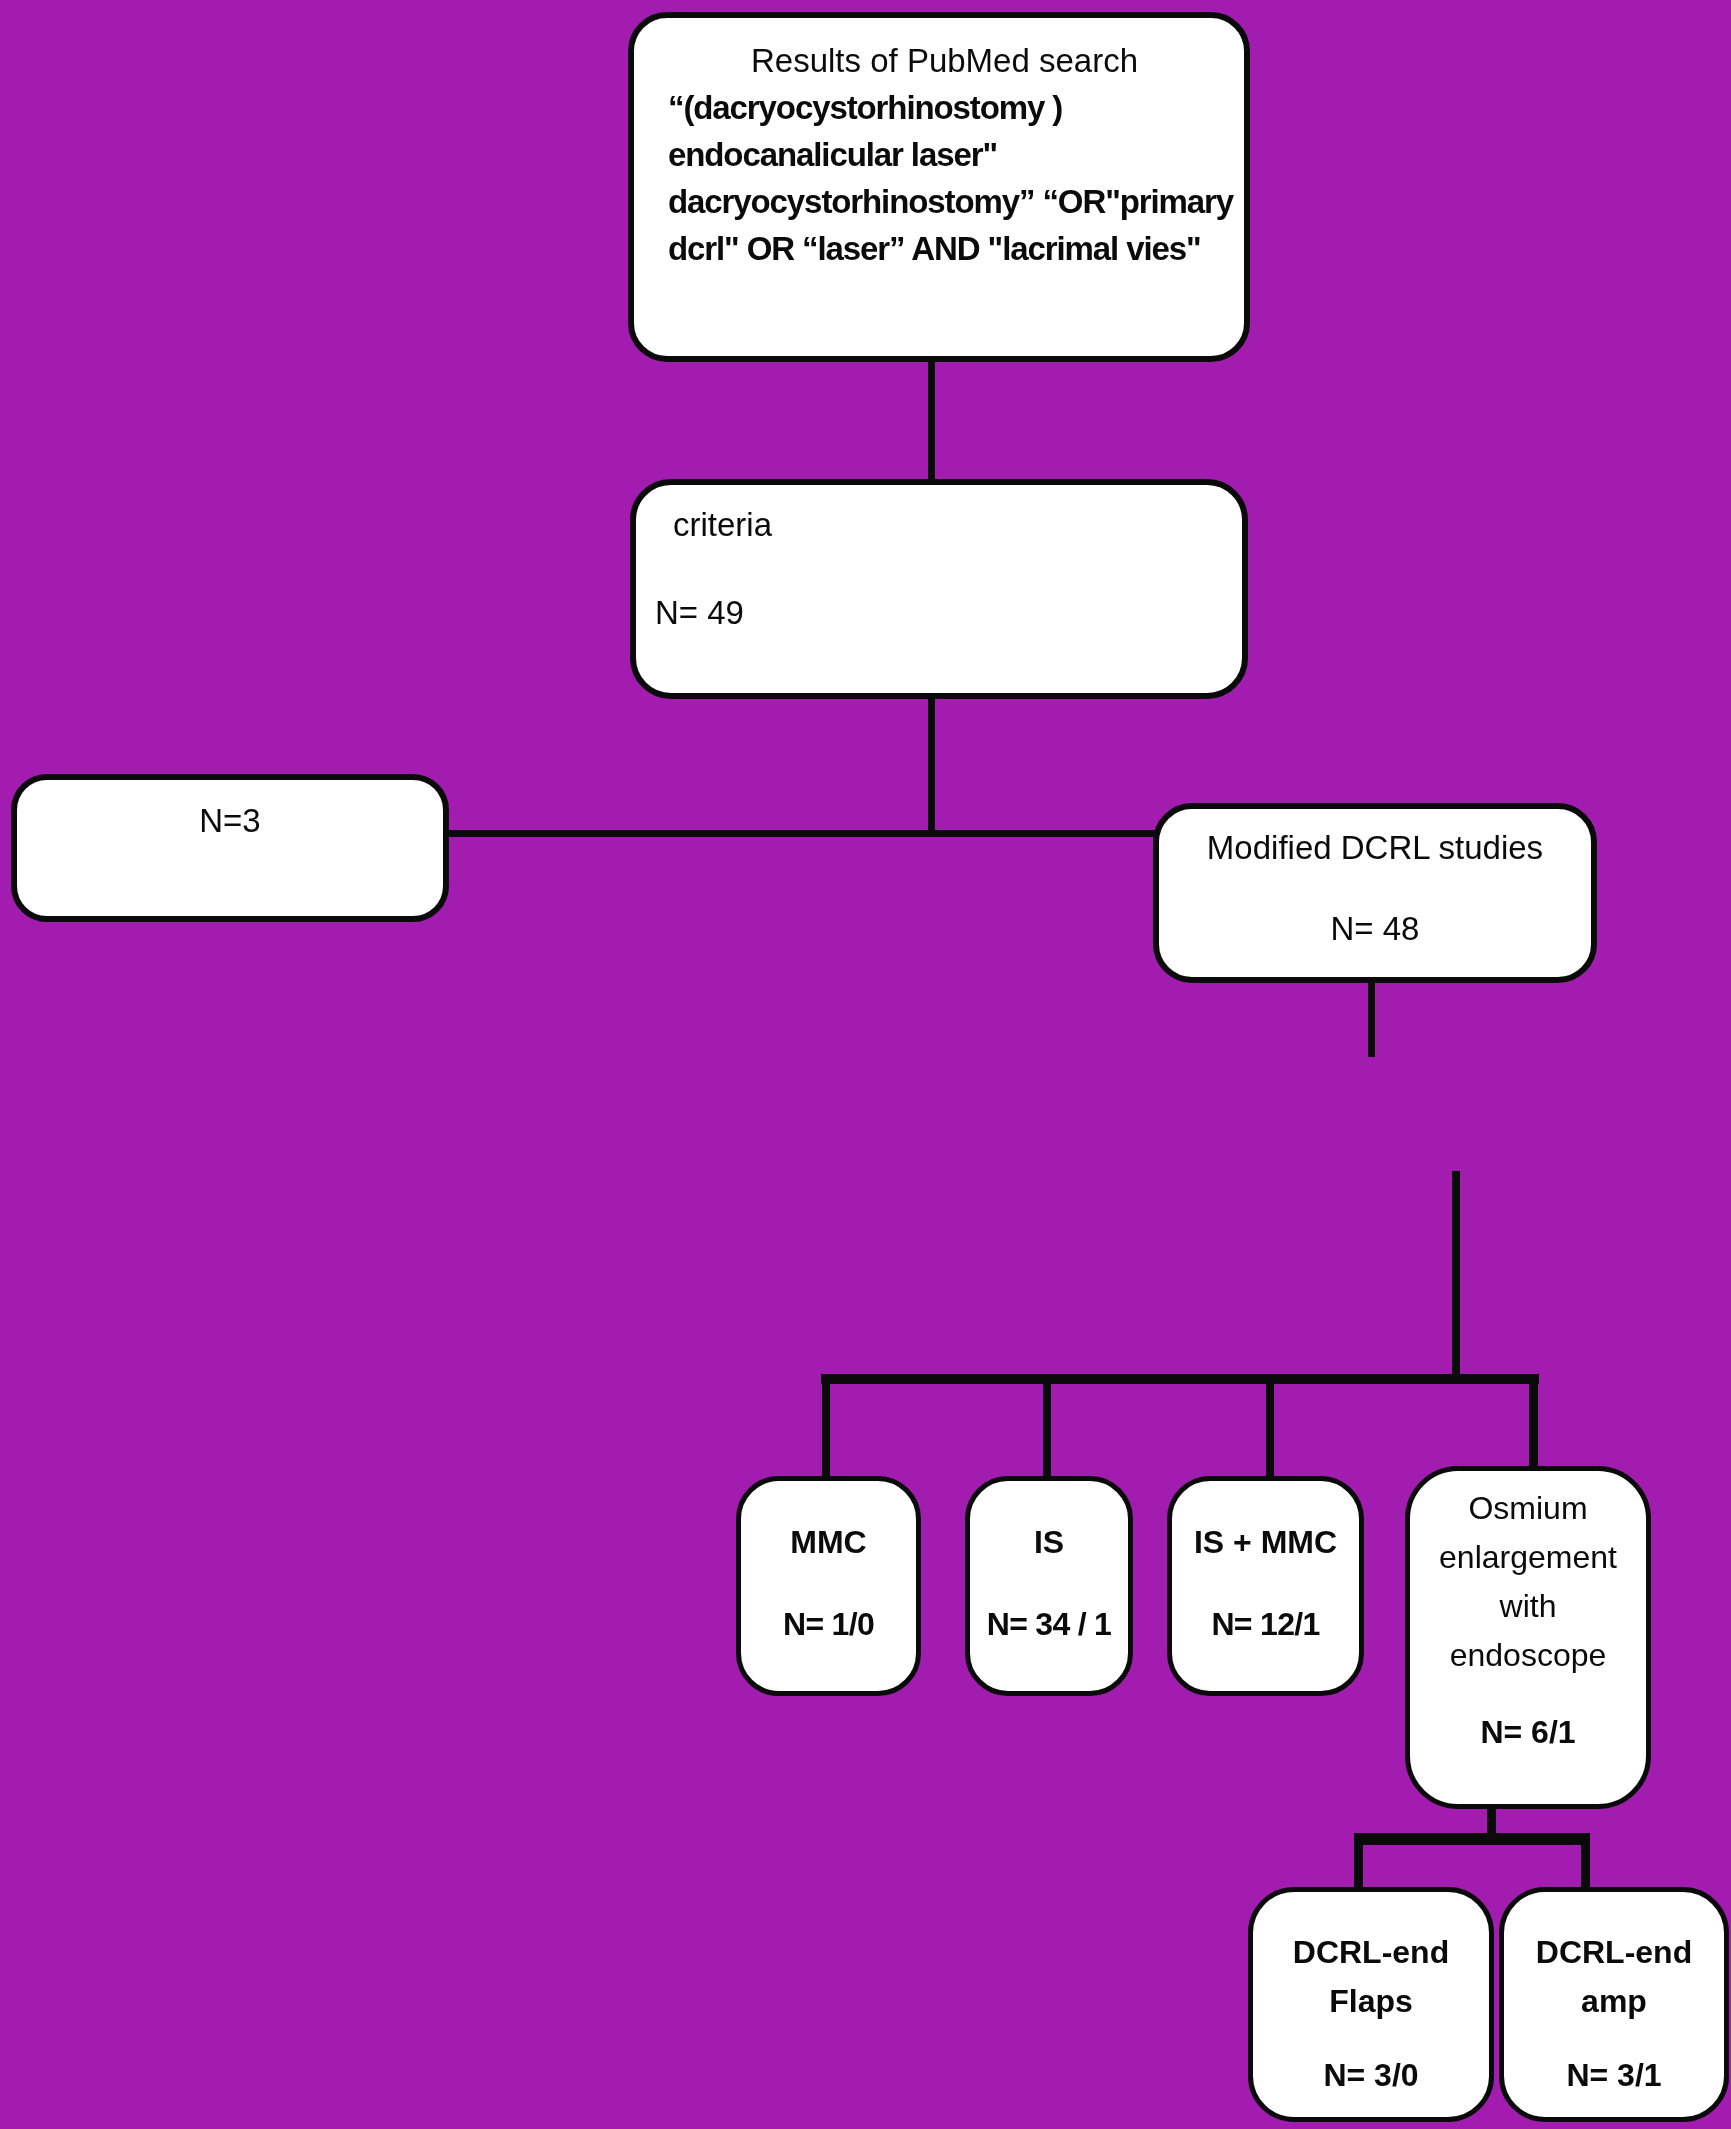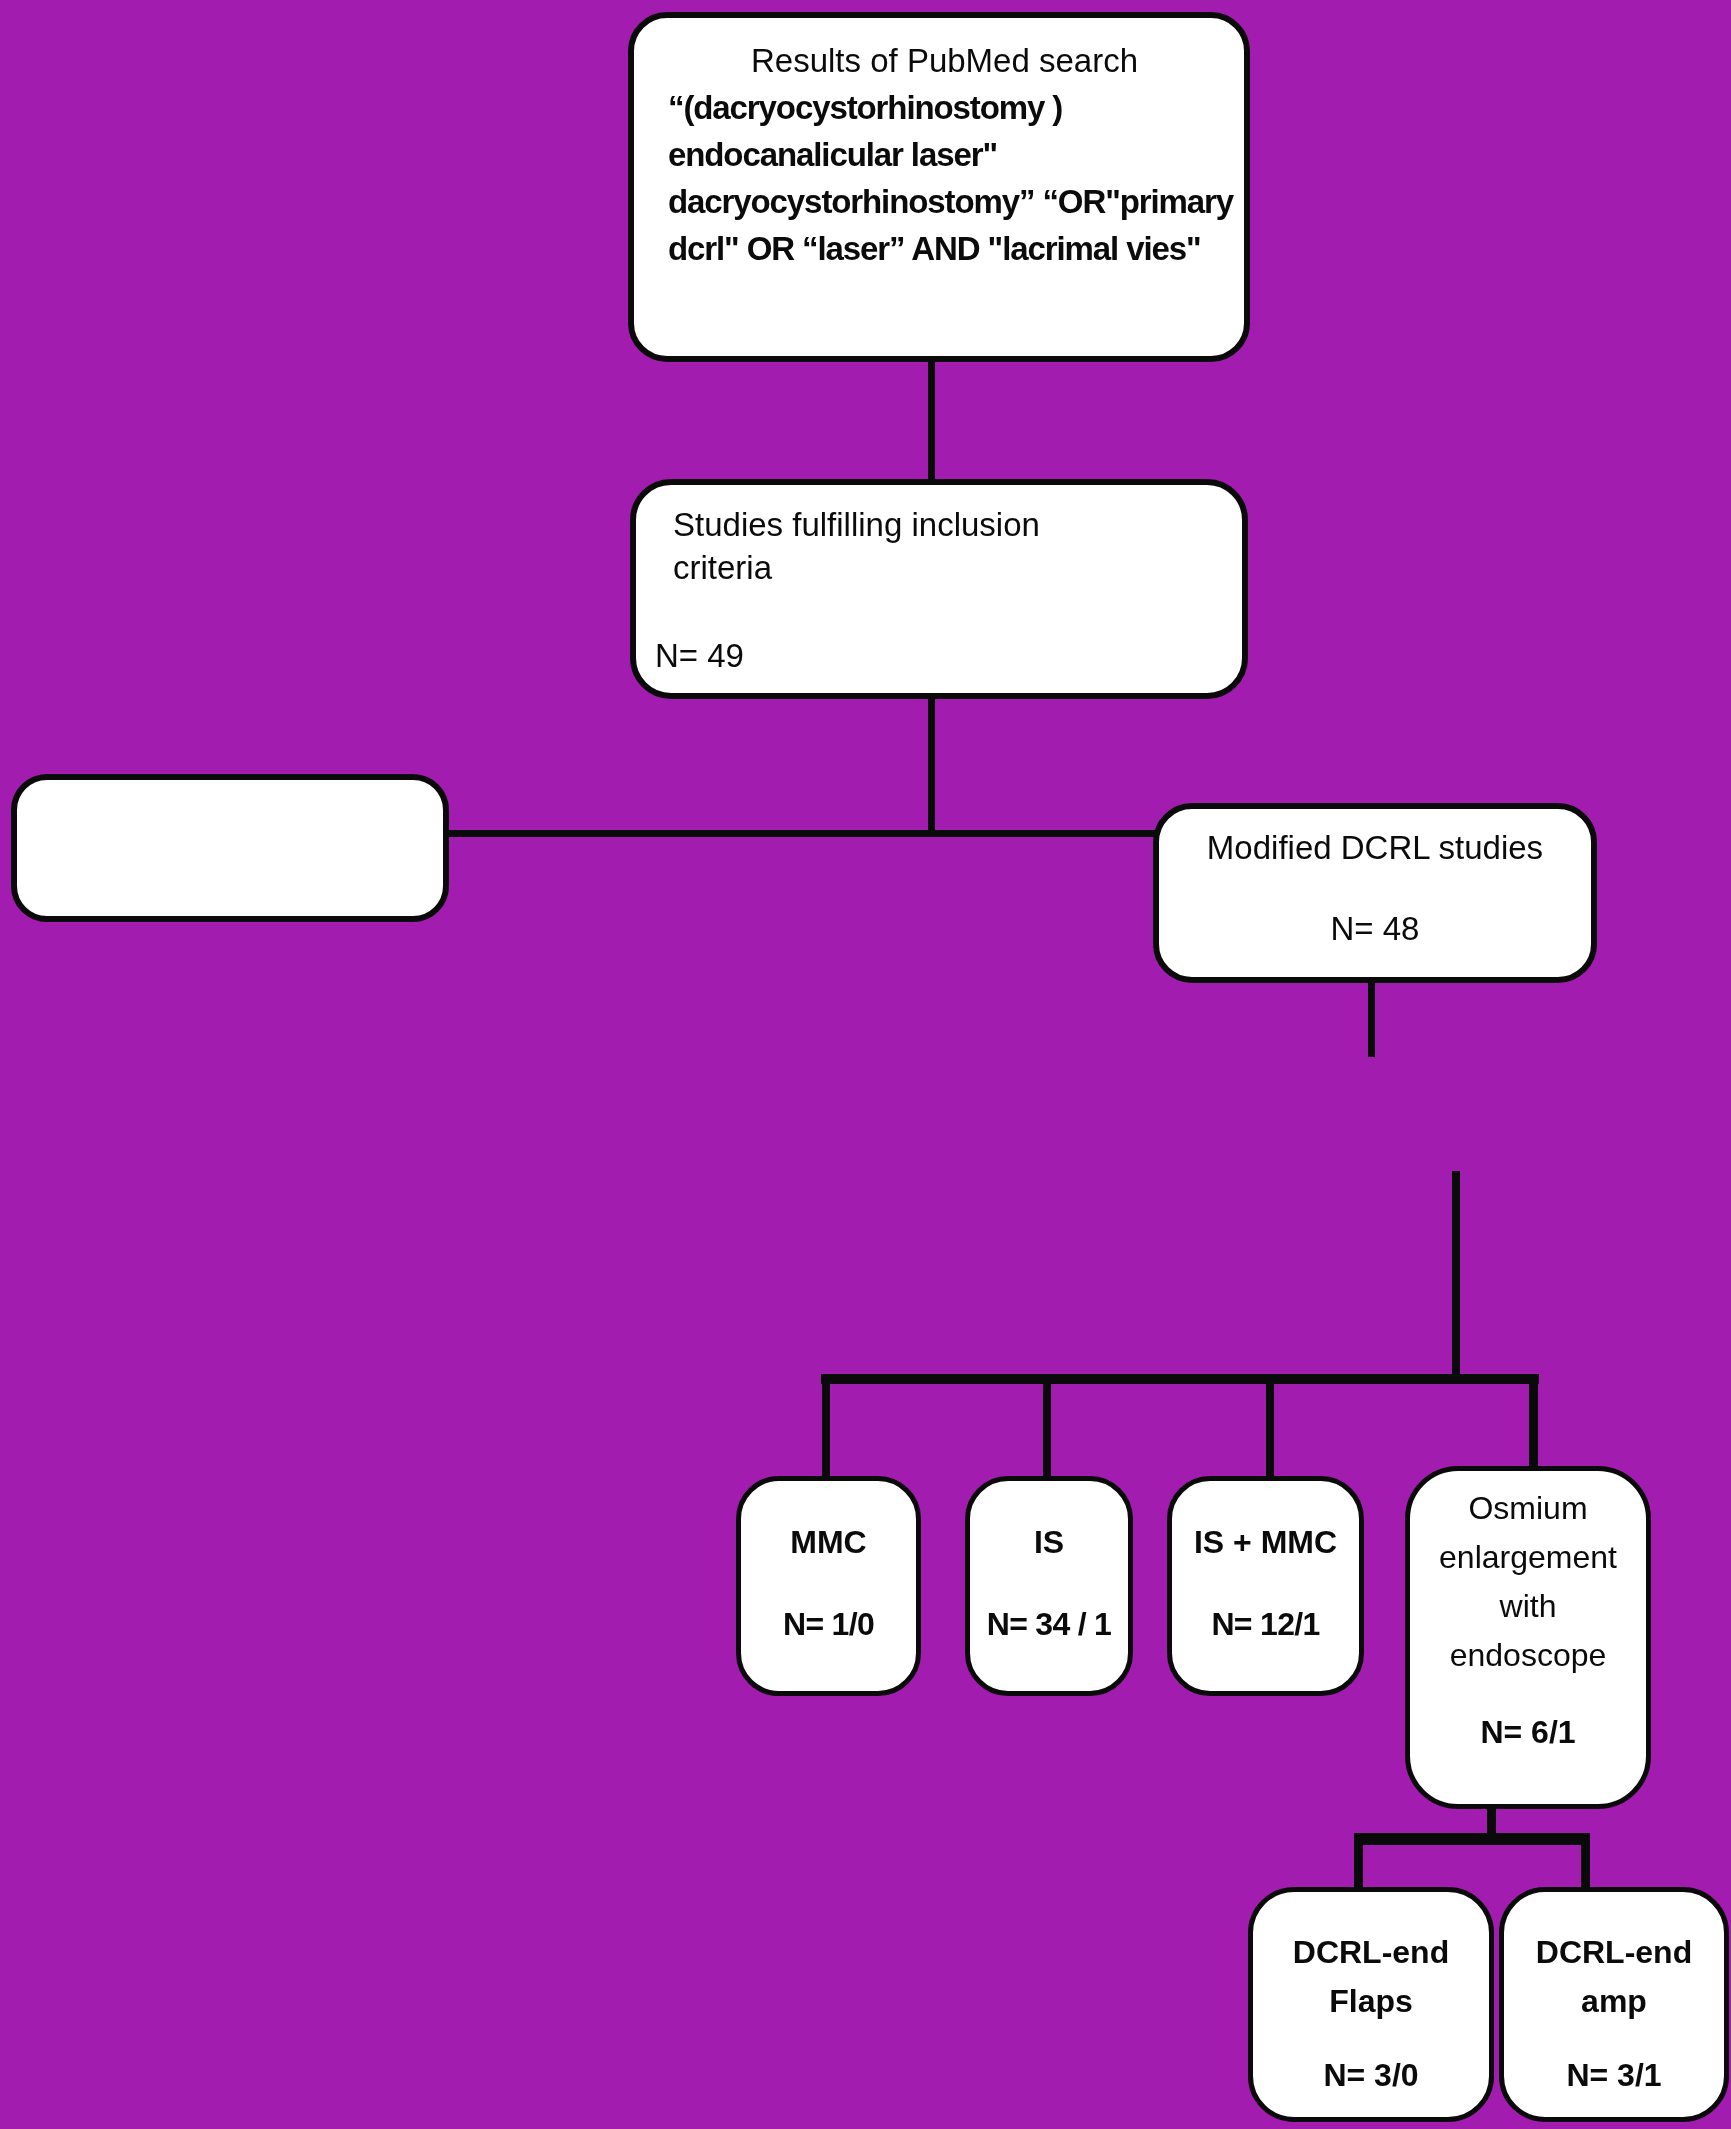--- a/index.html
+++ b/index.html
@@ -92,26 +92,26 @@
 
   <div class="box" id="b-results">
     <div class="line head">Results of PubMed search</div>
     <div class="line qline">“(dacryocystorhinostomy )</div>
     <div class="line qline">endocanalicular laser"</div>
     <div class="line qline">dacryocystorhinostomy” “OR"primary</div>
     <div class="line qline">dcrl" OR “laser” AND "lacrimal vies"</div>
   </div>
 
   <div class="box" id="b-studies">
-    <div class="line">Studies fulfilling inclusion</div>
     <div class="line">criteria</div>
     <div class="line nline">N= 49</div>
   </div>
 
   <div class="box" id="b-classic">
+    <div class="line nline">N=3</div>
   </div>
 
   <div class="box" id="b-modified">
     <div class="line">Modified DCRL studies</div>
     <div class="line nline">N= 48</div>
   </div>
 
 
   <div class="box small" id="b-mmc">
     <div class="line">MMC</div>

